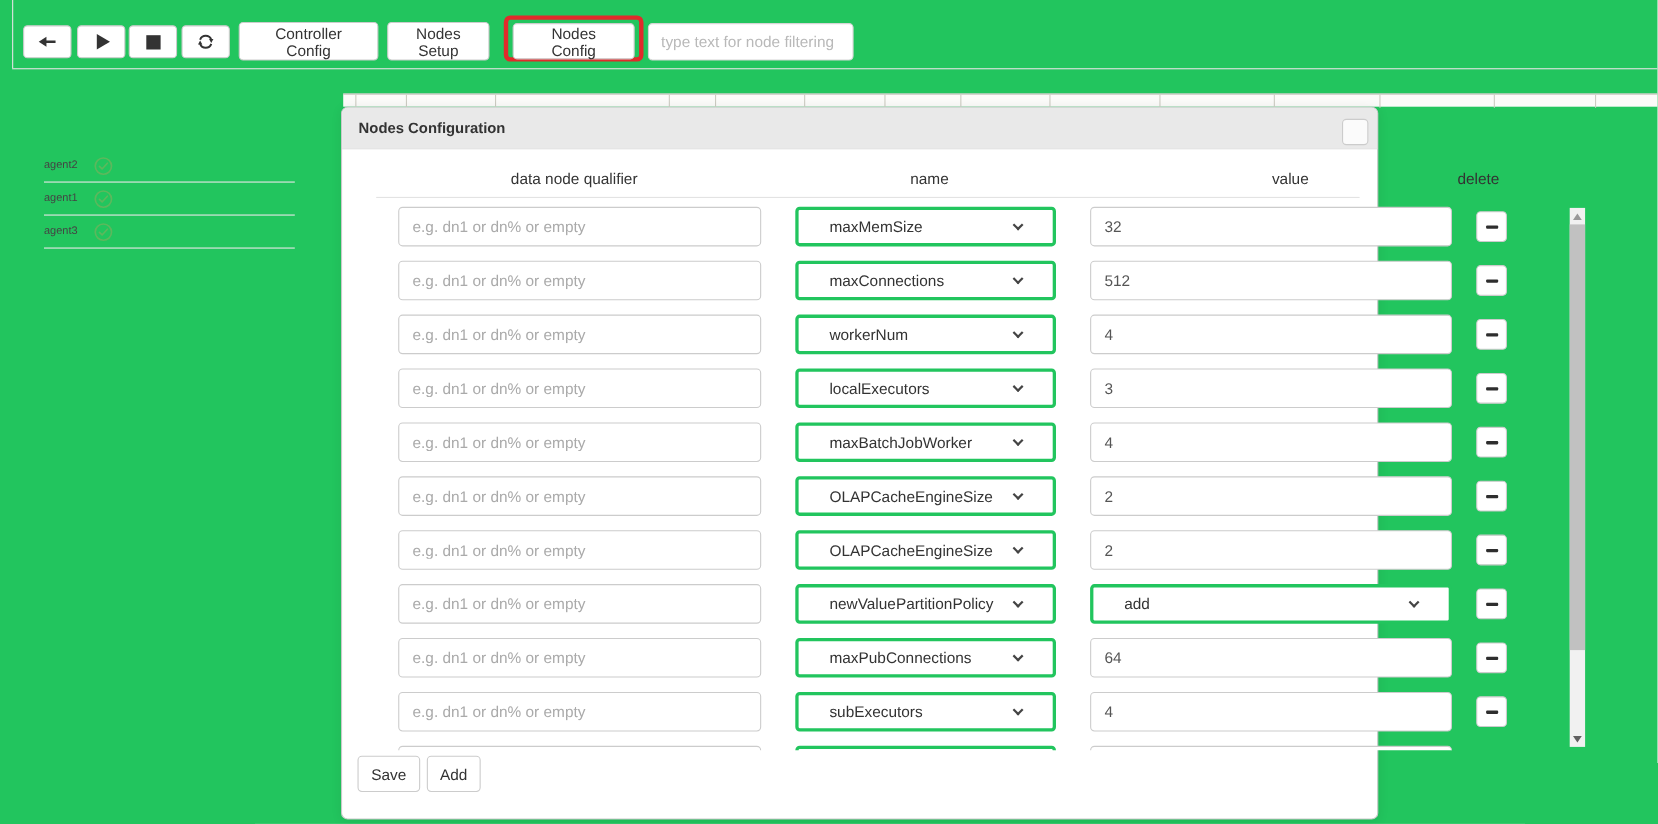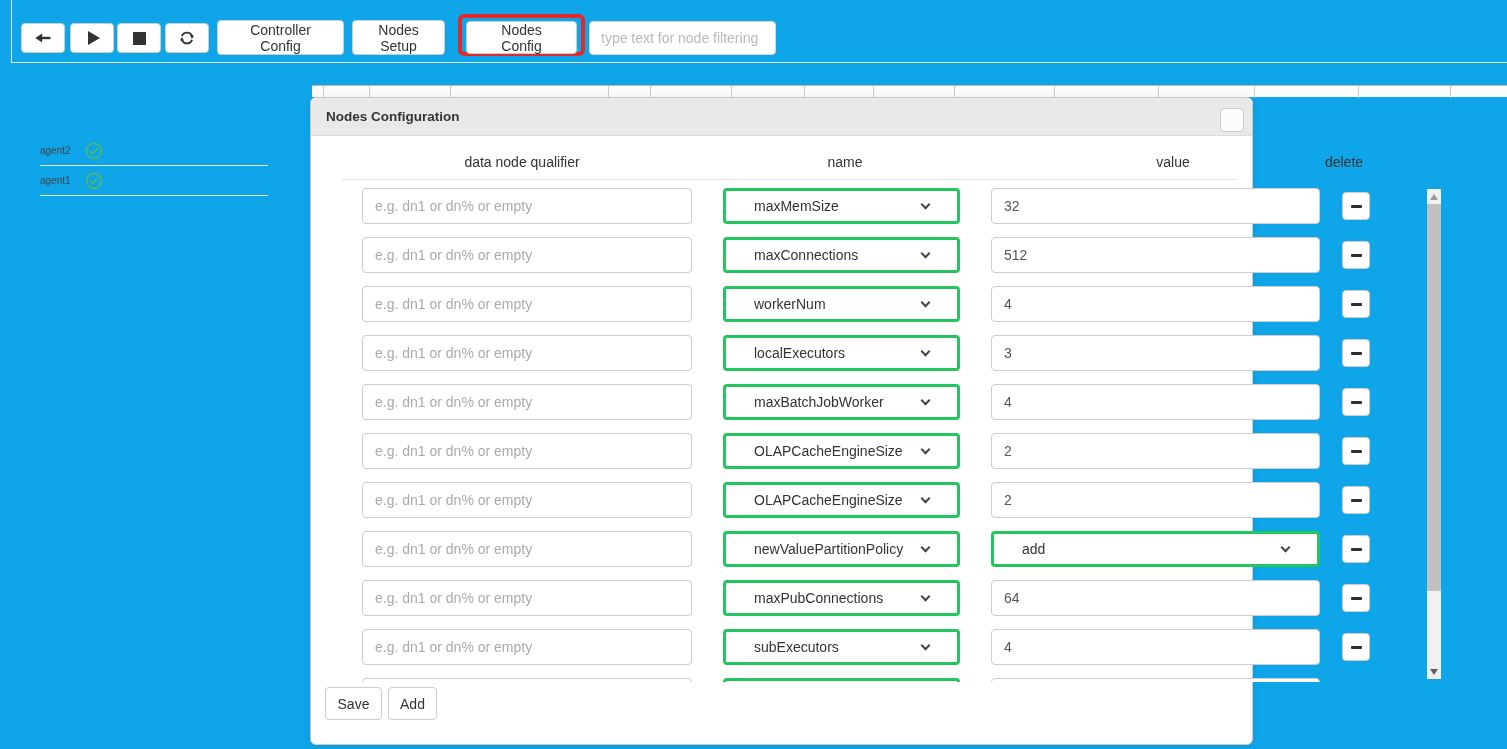--- a/index.html
+++ b/index.html
@@ -1,17 +1,17 @@
 <!DOCTYPE html>
 <html><head>
 <meta charset="utf-8">
 <style>
   * { margin:0; padding:0; box-sizing:border-box; }
   body { font-family:"Liberation Sans", sans-serif; background:#fff; }
-  .screen { position:relative; width:1507px; height:749px; background:#0ea5e9; overflow:hidden; }
+  .screen { position:relative; width:1507px; height:749px; background:#22c55e; overflow:hidden; }
 
   
   .edge-v { position:absolute; left:11px; top:0; width:1px; height:62px; background:#e4e4e4; }
   .toolbar-sep { position:absolute; left:11px; top:62px; right:0; height:1px; background:#e4e4e4; }
   .tbtn { position:absolute; background:#fff; border:1px solid #ccc; border-radius:4px;
           display:flex; align-items:center; justify-content:center; cursor:pointer; color:#333; }
   .icon-btn { top:23px; width:44px; height:30px; }
   .txt-btn { top:20px; height:35px; font-size:14px; color:#333; padding:0 14px; }
   .play-tri { width:0; height:0; border-left:12px solid #333; border-top:7px solid transparent; border-bottom:7px solid transparent; margin-left:3px; }
   .stop-sq { width:13px; height:13px; background:#333; }
@@ -129,20 +129,29 @@
       </div>
       <div class="agent-item">
         <span class="agent-name">agent1</span>
         <span>
           <svg width="18" height="18" viewBox="0 0 18 18">
             <circle cx="9" cy="9" r="7.4" fill="none" stroke="#5cb85c" stroke-width="1.5"></circle>
             <path d="M5.4 9.3 L7.8 11.6 L12.6 6.4" fill="none" stroke="#5cb85c" stroke-width="1.5" stroke-linecap="round" stroke-linejoin="round"></path>
           </svg>
         </span>
       </div>
+      <div class="agent-item">
+        <span class="agent-name">agent3</span>
+        <span>
+          <svg width="18" height="18" viewBox="0 0 18 18">
+            <circle cx="9" cy="9" r="7.4" fill="none" stroke="#5cb85c" stroke-width="1.5"></circle>
+            <path d="M5.4 9.3 L7.8 11.6 L12.6 6.4" fill="none" stroke="#5cb85c" stroke-width="1.5" stroke-linecap="round" stroke-linejoin="round"></path>
+          </svg>
+        </span>
+      </div>
     </div>
 
   <div class="bg-strip">
       <div class="bg-cell-line" style="left: 11px;"></div>
       <div class="bg-cell-line" style="left: 57px;"></div>
       <div class="bg-cell-line" style="left: 138px;"></div>
       <div class="bg-cell-line" style="left: 296px;"></div>
       <div class="bg-cell-line" style="left: 338px;"></div>
       <div class="bg-cell-line" style="left: 419px;"></div>
       <div class="bg-cell-line" style="left: 492px;"></div>

